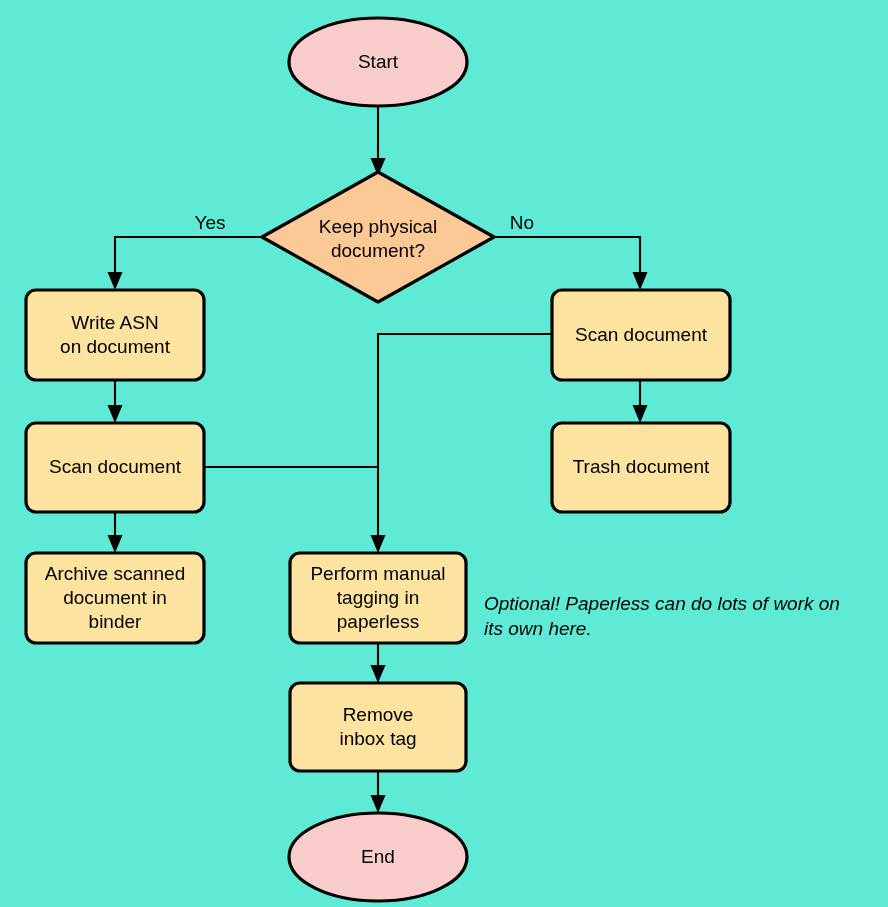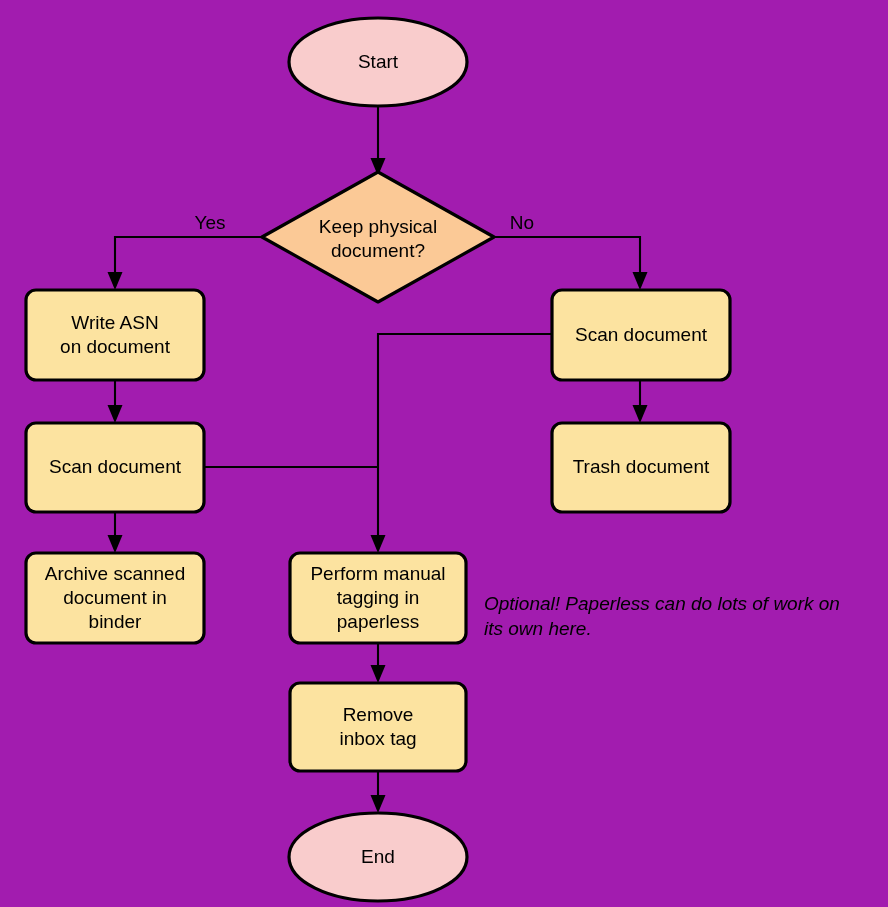--- a/index.html
+++ b/index.html
@@ -8,21 +8,21 @@
     padding: 0;
     background: #ffffff;
   }
   body {
     font-family: "Liberation Sans", sans-serif;
   }
   #canvas {
     position: relative;
     width: 888px;
     height: 907px;
-    background: #a21caf;
+    background: #5eead4;
     overflow: hidden;
   }
   #flow-svg {
     position: absolute;
     left: 0;
     top: 0;
     width: 888px;
     height: 907px;
   }
   .node-label {

